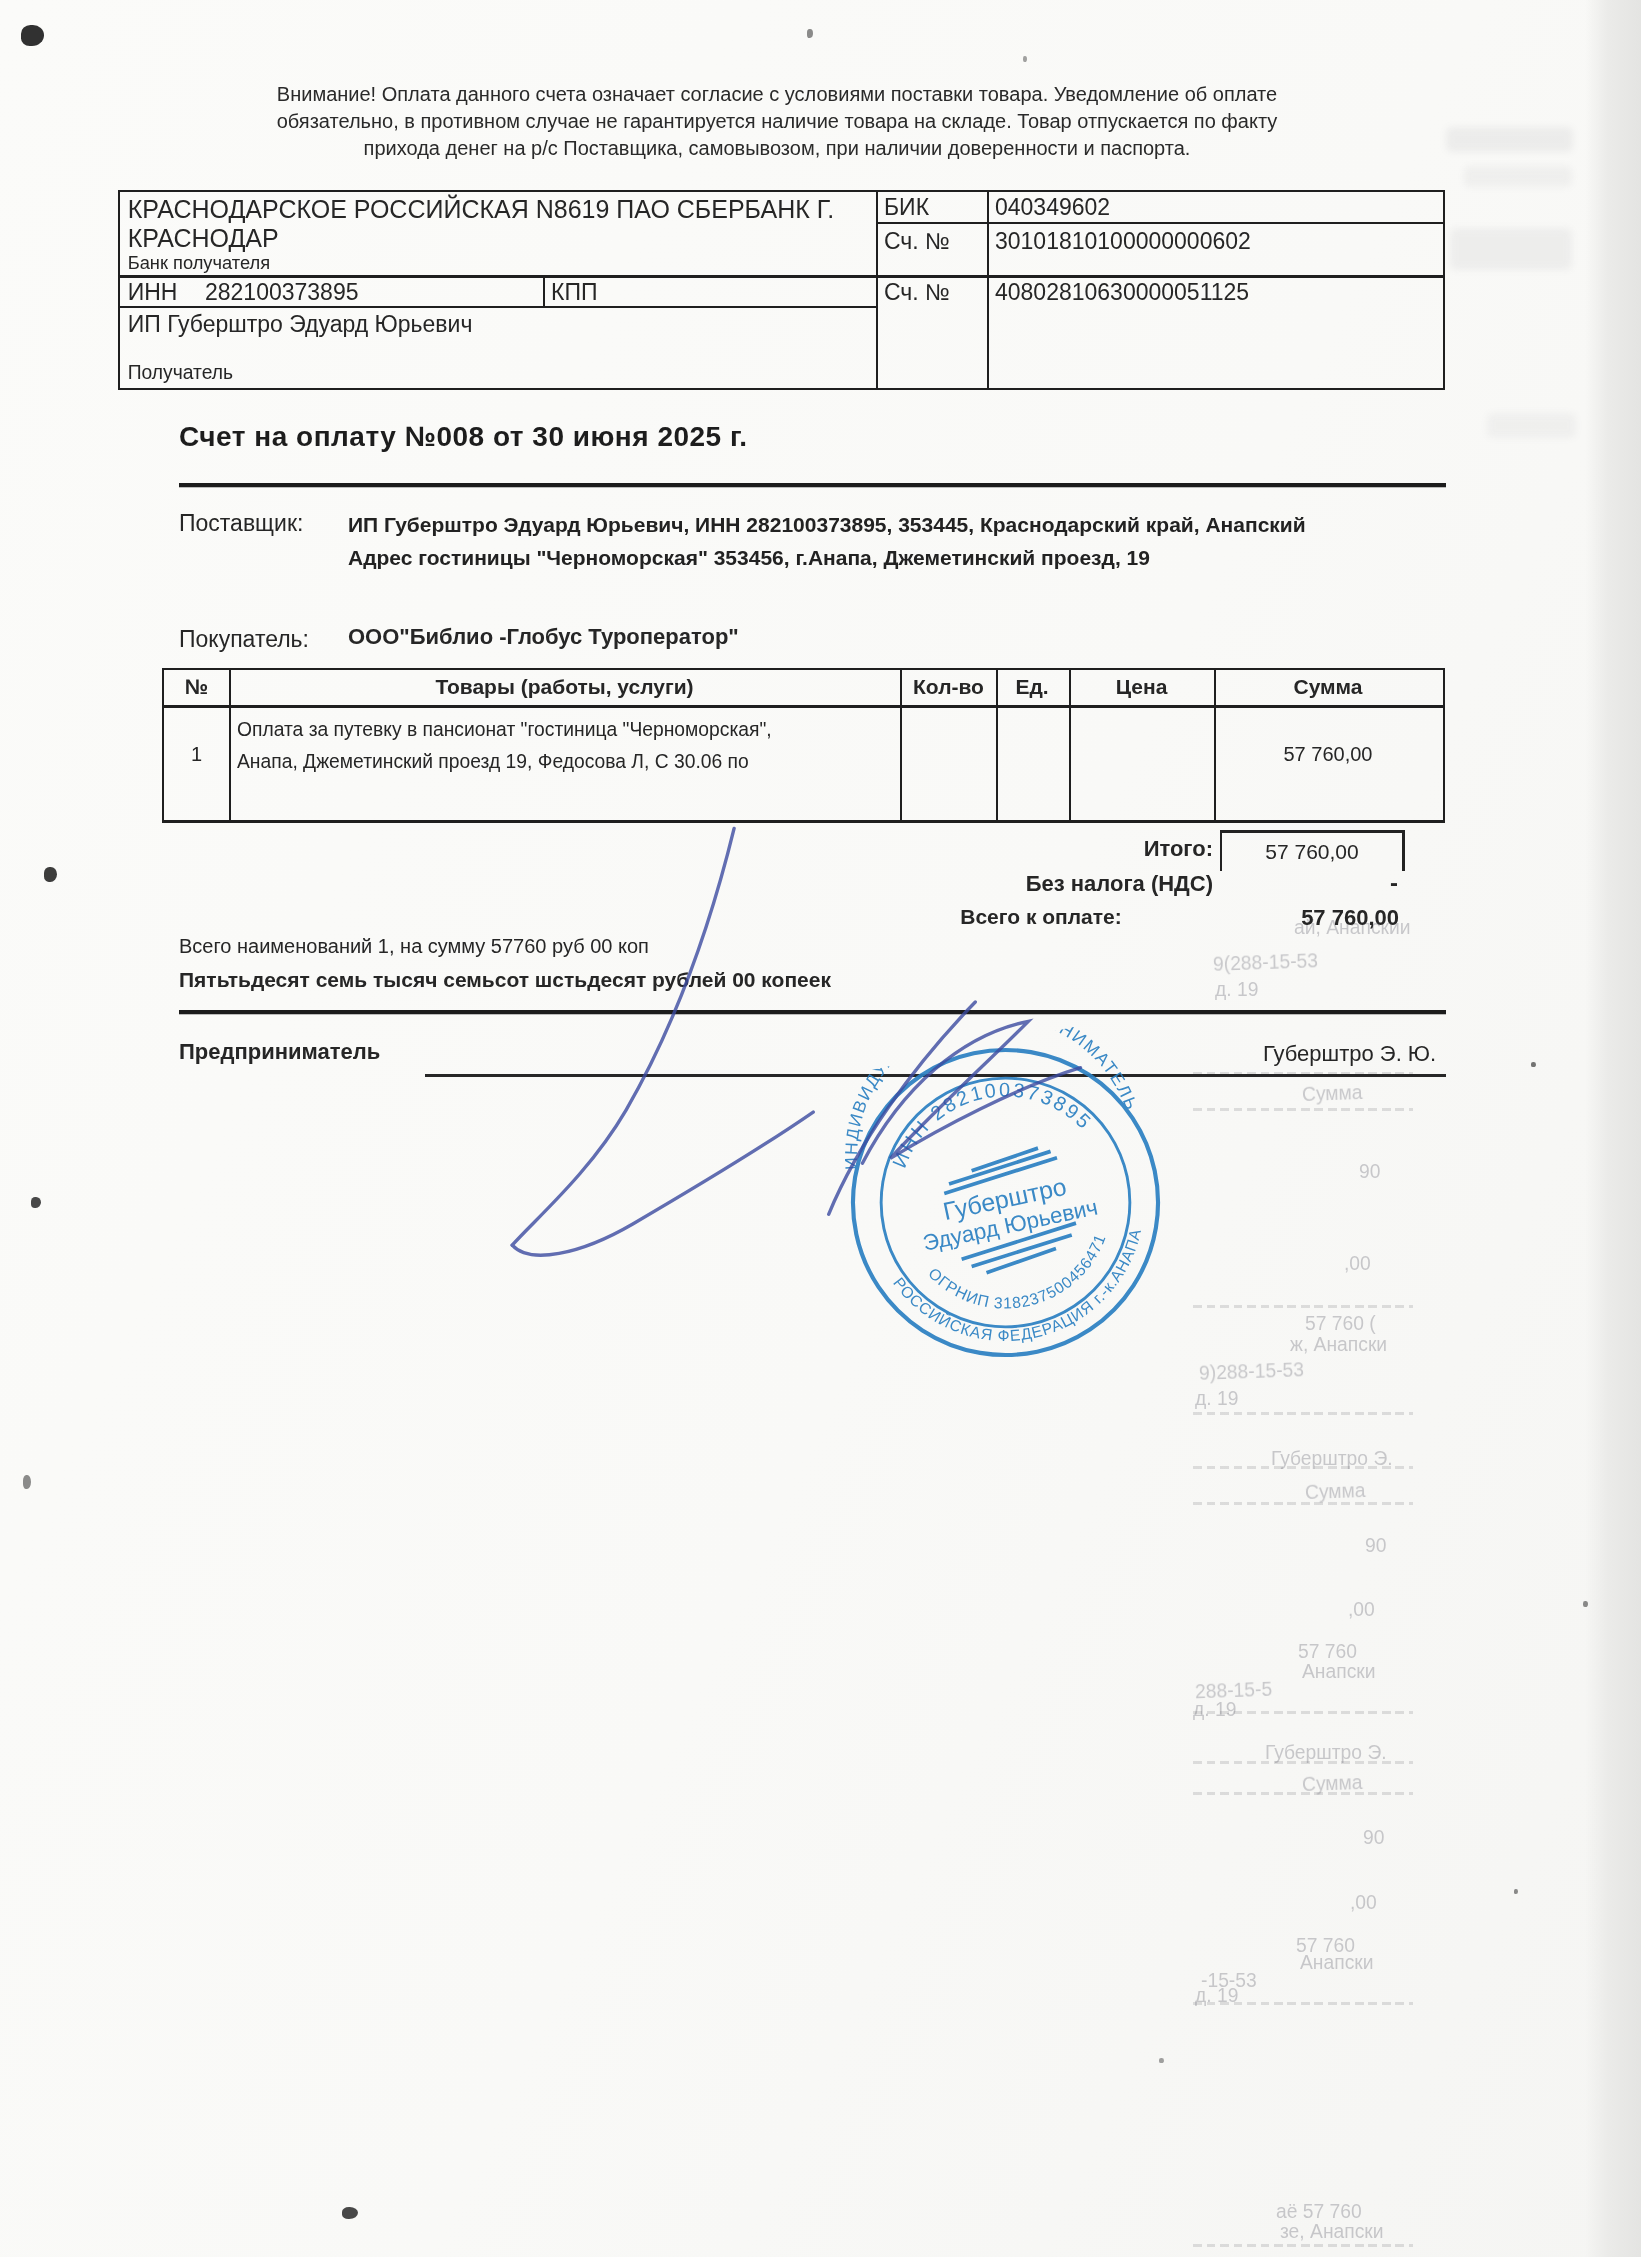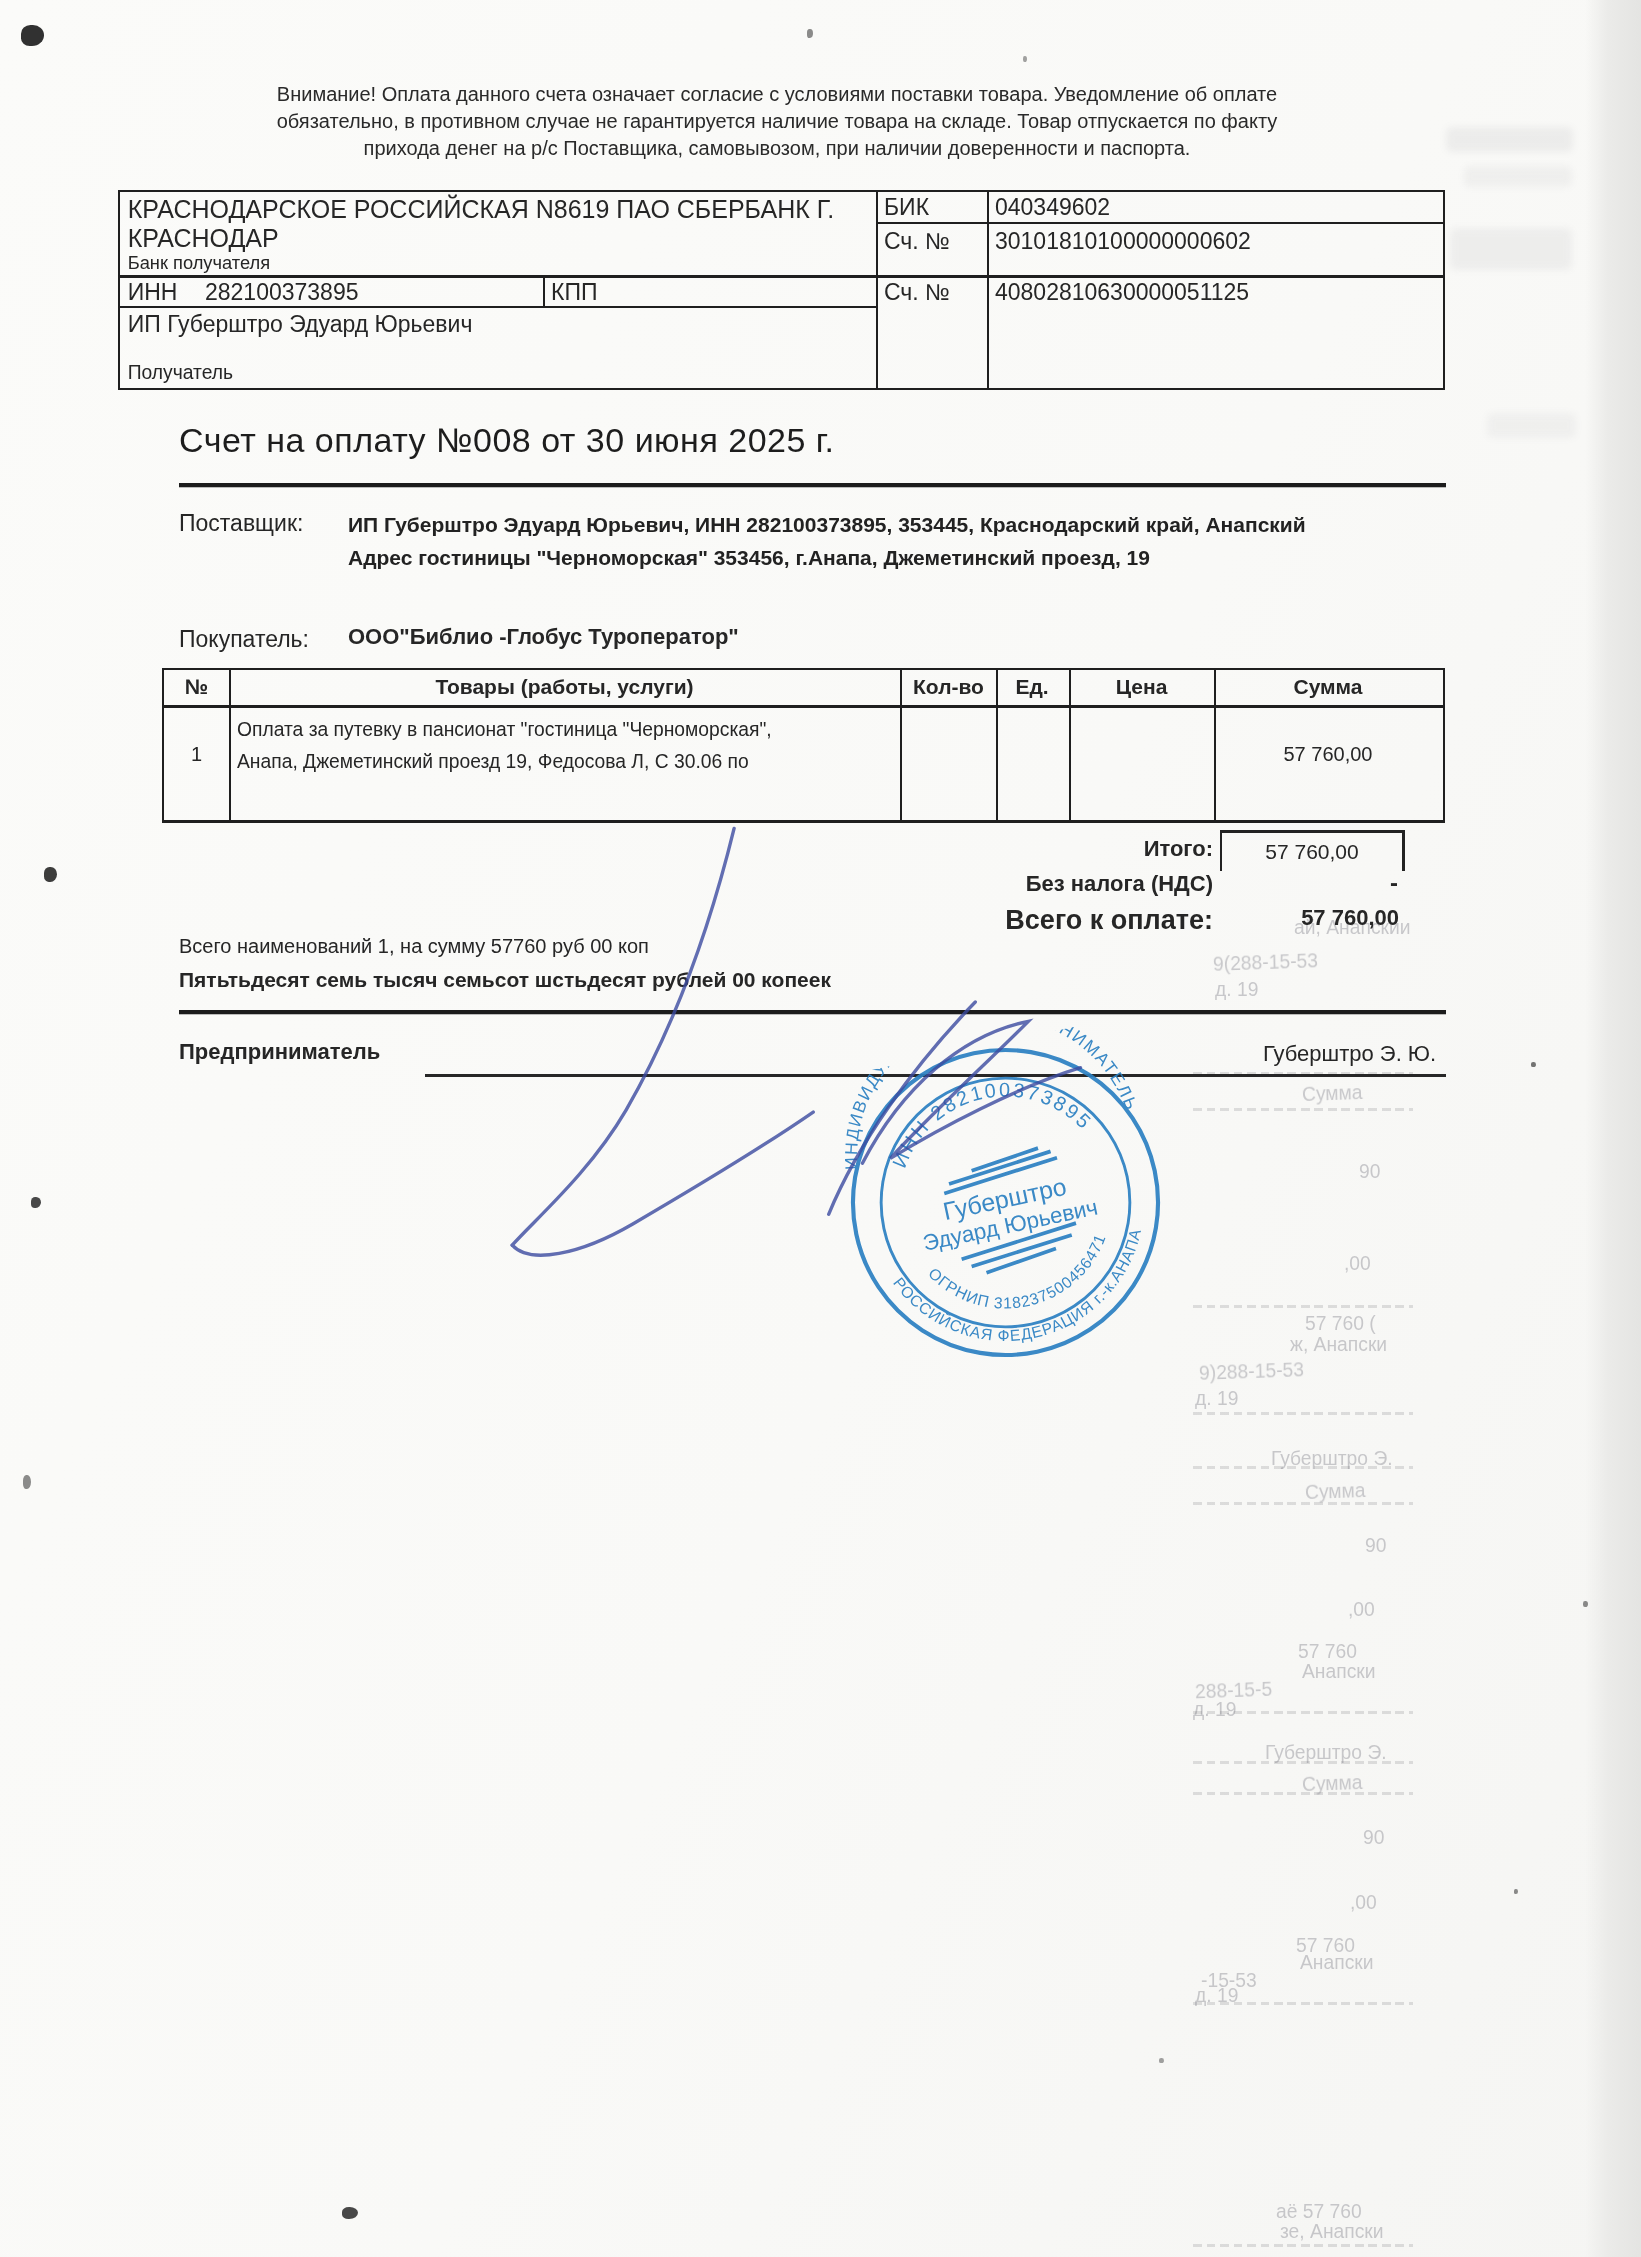--- a/index.html
+++ b/index.html
@@ -13,21 +13,21 @@
         font-size:20px;line-height:27px;color:#2a2a2a;}
   
   .bank{position:absolute;left:118px;top:190px;width:1327px;height:200px;
         border:2.9px solid #1f1f1f;box-sizing:border-box;}
   .bank .line{position:absolute;background:#1f1f1f;}
   .cell{position:absolute;white-space:nowrap;}
   .fs26{font-size:25px;line-height:29px;}
   .fs24{font-size:23px;}
   .fs20{font-size:19.3px;}
   .fs19{font-size:18.3px;}
-  .title{position:absolute;left:179px;top:421px;font-size:34px;font-weight:normal;color:#1d1d1d;letter-spacing:0.5px;}
+  .title{position:absolute;left:179px;top:421px;font-size:28px;font-weight:bold;color:#1d1d1d;letter-spacing:0.5px;}
   .rule{position:absolute;height:3.9px;background:#1c1c1c;box-shadow:0 1px 0 rgba(0,0,0,.25);}
   .lbl{font-weight:bold;}
   .supplier-val{position:absolute;left:348px;top:508px;width:1101px;font-size:21px;
         line-height:33px;font-weight:bold;color:#222;}
   
   .items{position:absolute;left:162px;top:668px;width:1283px;height:155px;
         border:2.9px solid #1f1f1f;border-bottom-width:3.9px;box-sizing:border-box;}
   .items .line{position:absolute;background:#1f1f1f;}
   .th{position:absolute;top:4.8px;font-size:21px;font-weight:bold;text-align:center;}
   .desc{font-size:19.3px;line-height:32px;white-space:nowrap;}
@@ -173,21 +173,21 @@
     </div>
     <div class="abs" style="left:1050px;width:228px;top:73px;text-align:center;font-size:20px;">57 760,00</div>
   </div>
 
   <div class="totline lbl" style="left:966px;top:836px;width:247px;text-align:right;">Итого:</div>
   <div class="itogo-box">
     <span>57 760,00</span>
   </div>
   <div class="totline lbl" style="left:869px;top:871px;width:344px;text-align:right;">Без налога (НДС)</div>
   <div class="totline" style="left:1255px;top:869px;width:143px;text-align:right;font-size:24px;font-weight:bold;">-</div>
-  <div class="totline lbl" style="left:869px;top:905px;width:344px;text-align:right;font-size:27px;">Всего к оплате:</div>
+  <div class="totline lbl" style="left:869px;top:905px;width:344px;text-align:center;font-size:21px;">Всего к оплате:</div>
   <div class="totline lbl" style="left:1217px;top:905px;width:182px;text-align:right;">57 760,00</div>
 
   <div class="abs" style="left:179px;top:935px;font-size:20px;">Всего наименований 1, на сумму 57760 руб 00 коп</div>
   <div class="abs" style="left:179px;top:968px;font-size:21px;font-weight:bold;">Пятьтьдесят семь тысяч семьсот шстьдесят  рублей 00 копеек</div>
   <div class="rule" style="left:179px;top:1010px;width:1267px;"></div>
 
   <div class="abs" style="left:179px;top:1039px;font-size:22px;font-weight:bold;">Предприниматель</div>
   <div class="sig-line"></div>
   <div class="abs" style="left:1263px;top:1041px;font-size:22px;">Губерштро Э. Ю.</div>
 

